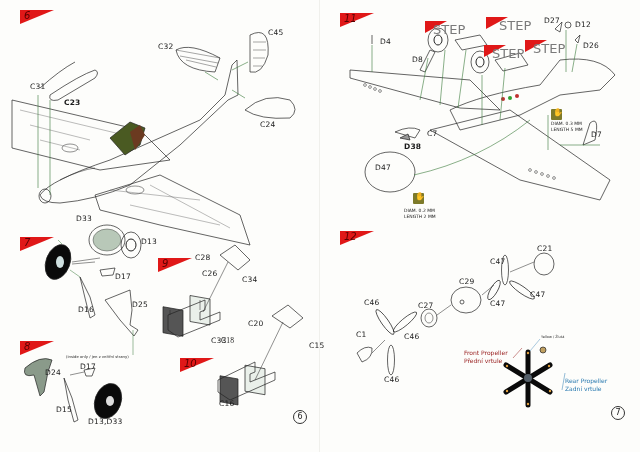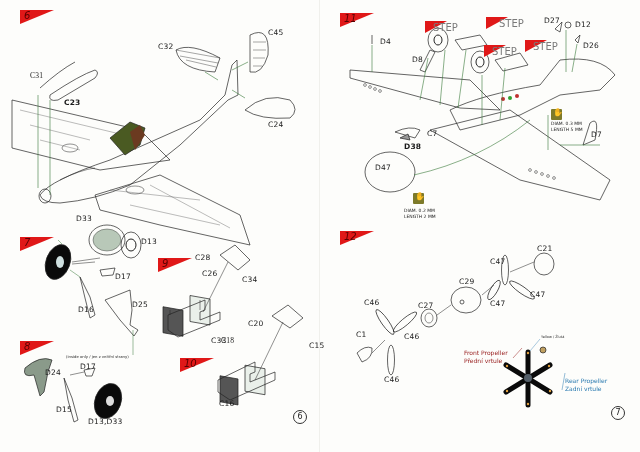--- a/index.html
+++ b/index.html
@@ -7,21 +7,21 @@
   .page { position: absolute; top: 0; height: 452px; }
   #page-left { left: 0; width: 320px; }
   #page-right { left: 320px; width: 320px; }
   .divider { position: absolute; left: 319px; top: 0; width: 1px; height: 452px; background: #f0f0ec; }
   svg.art { position: absolute; left: 0; top: 0; width: 640px; height: 452px; }
   .lbl { position: absolute; font-size: 7.5px; color: #1a1a1a; letter-spacing: 0.2px; white-space: nowrap; }
   .flag { position: absolute; width: 34px; height: 14px; }
   .flag svg { position: absolute; left: 0; top: 0; }
   .flag .num { position: absolute; left: 4px; top: 0px; font-size: 10px; font-style: italic; color: #5a0000; font-family: "DejaVu Sans", sans-serif; }
   .stepflag { position: absolute; height: 12px; }
-  .stepflag .txt { position: absolute; left: 8px; top: 1px; font-size: 10px; color: #7a7a7a; }
+  .stepflag .txt { position: absolute; left: 8px; top: 1px; font-size: 13px; color: #7a7a7a; }
   .pagenum { position: absolute; width: 12px; height: 12px; border: 1px solid #333; border-radius: 50%; font-size: 8px; text-align: center; line-height: 12px; color: #222; }
   .note { position: absolute; font-size: 4.5px; color: #222; line-height: 6px; }
   .glue { position: absolute; width: 11px; height: 11px; background: #7d7a2a; border-radius: 1px; }
   .glue span { position:absolute; left:2px; top:-1px; font-size:8px; color:#f2f0d0; }
   .prop-red { position: absolute; font-size: 6px; color: #9a2222; line-height: 8px; }
   .prop-blue { position: absolute; font-size: 6px; color: #2a7ab0; line-height: 8px; }
   .tiny { position: absolute; font-size: 3.5px; color: #333; }
 </style>
 </head>
 <body>
@@ -269,25 +269,25 @@
     </svg>
   <span class="txt">STEP</span>
 </div>
 <div class="stepflag" style="left:525px;top:40px;width:40px;">
   <svg width="22" height="12" style="position:absolute;left:0;top:0">
       <polygon points="0,0 22,0 0,12" fill="#e01818"></polygon>
     </svg>
   <span class="txt">STEP</span>
 </div>
 
-<span class="lbl" style="left:30px;top:71px;font-family:Liberation Serif, serif;">C31</span>
+<span class="lbl" style="left:30px;top:82px;">C31</span>
 <span class="lbl" style="left:64px;top:98px;font-weight:bold;">C23</span>
 <span class="lbl" style="left:158px;top:42px;">C32</span>
 <span class="lbl" style="left:268px;top:28px;">C45</span>
-<span class="lbl" style="left:268px;top:120px;">C24</span>
+<span class="lbl" style="left:260px;top:120px;">C24</span>
 <span class="lbl" style="left:76px;top:214px;">D33</span>
 
 <span class="lbl" style="left:141px;top:237px;">D13</span>
 <span class="lbl" style="left:115px;top:272px;">D17</span>
 <span class="lbl" style="left:78px;top:305px;">D16</span>
 <span class="lbl" style="left:132px;top:300px;">D25</span>
 
 <span class="lbl" style="left:45px;top:368px;">D24</span>
 <span class="lbl" style="left:80px;top:362px;">D17</span>
 <span class="lbl" style="left:56px;top:405px;">D15</span>

